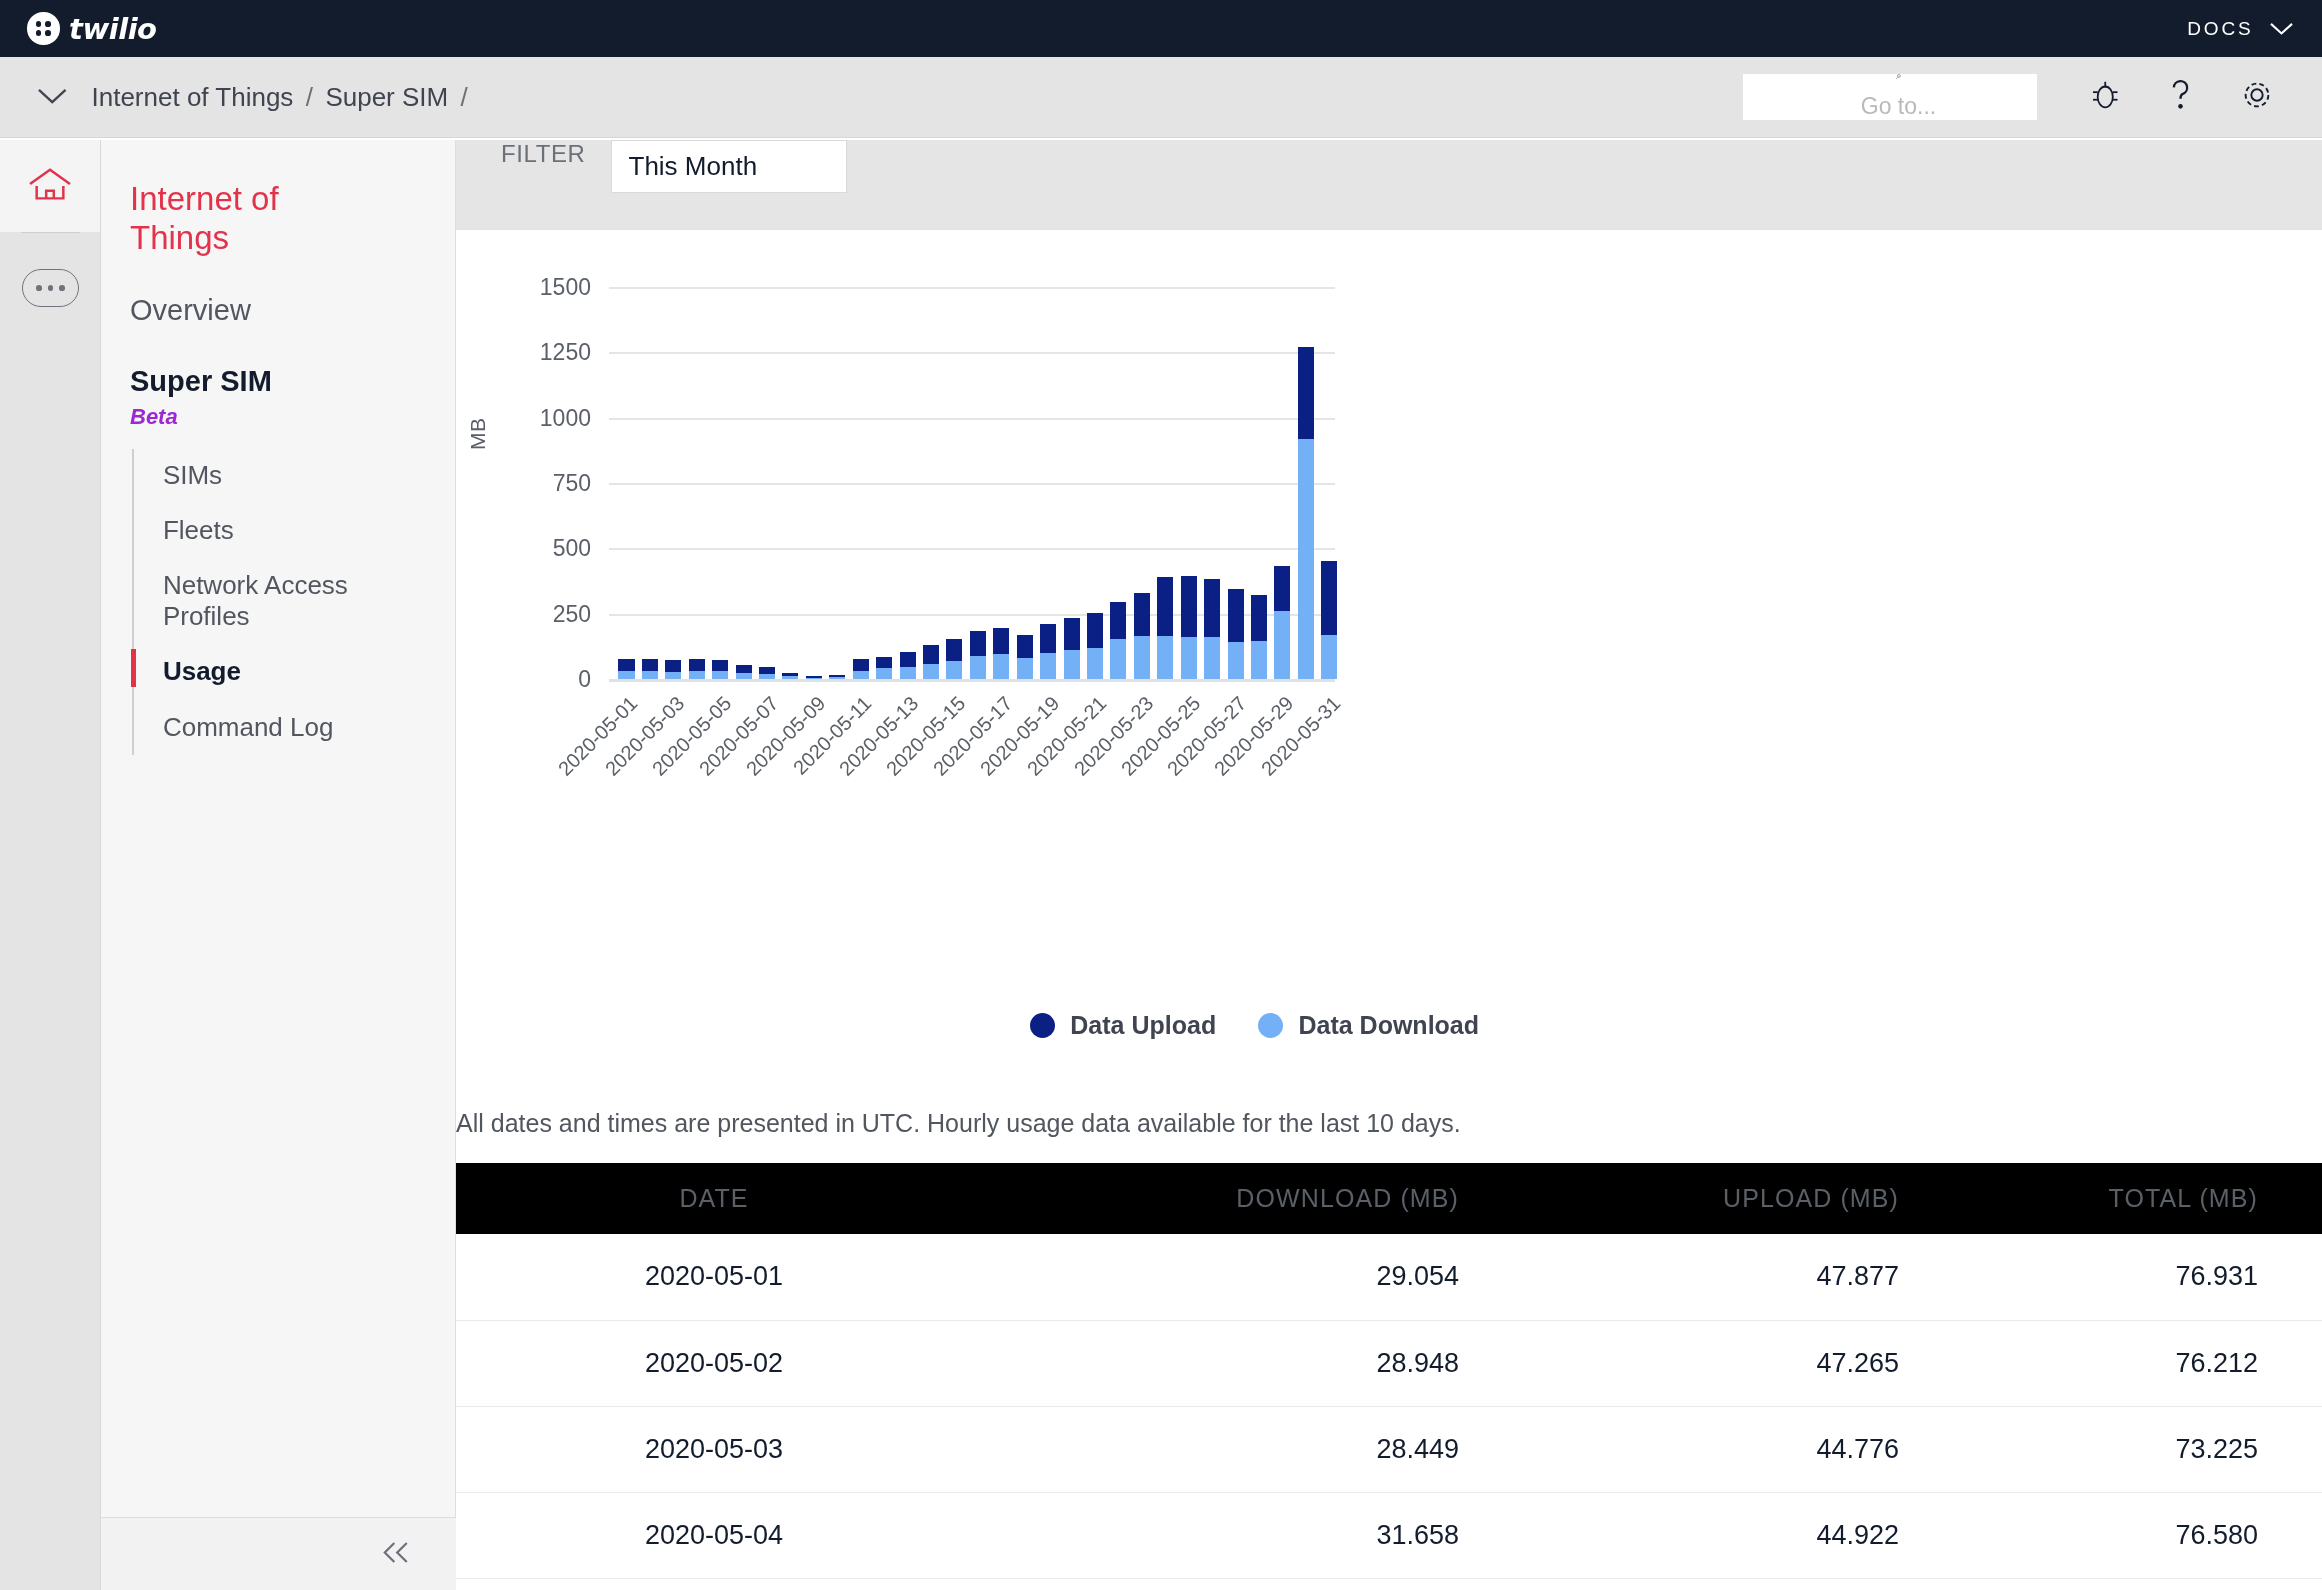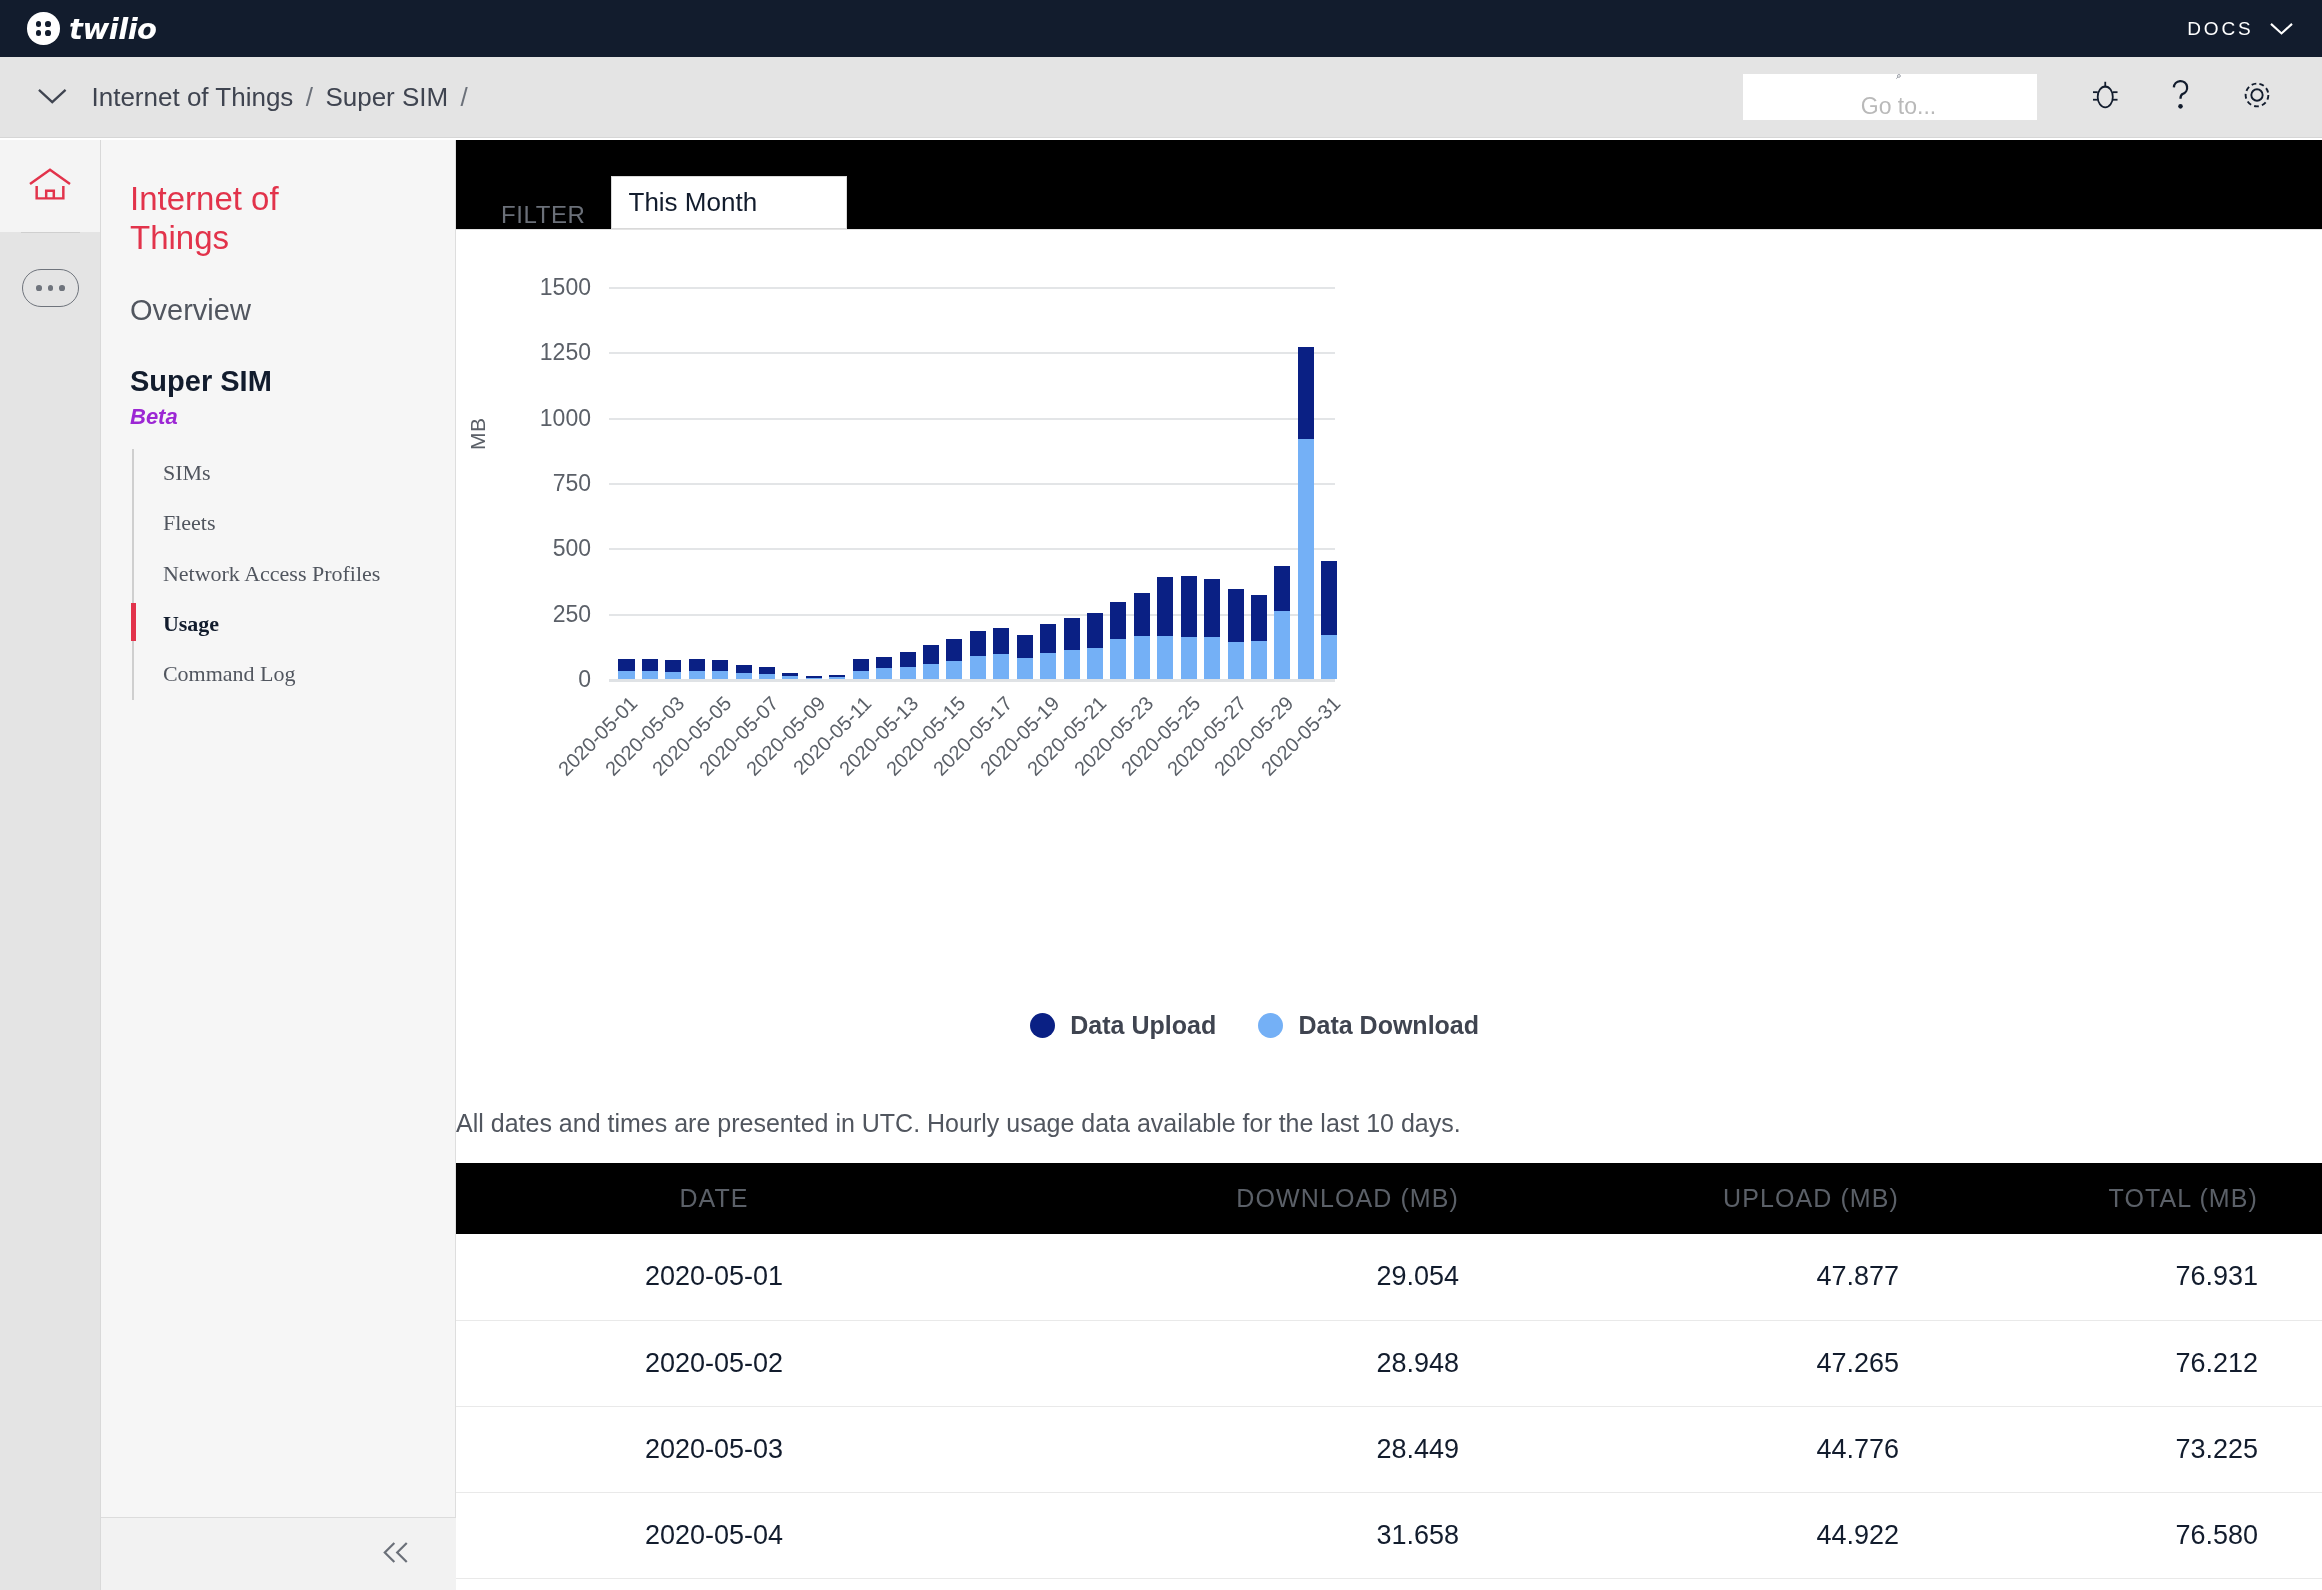--- a/index.html
+++ b/index.html
@@ -85,42 +85,41 @@
   }
   .sb-title {
     color: #e2334b; font-size: 33px; line-height: 1.18; font-weight: 400;
     width: 201px; margin-bottom: 36px;
   }
   .sb-overview { font-size: 29px; color: #51565f; margin-bottom: 38px; }
   .sb-group-title { font-size: 29px; font-weight: bold; color: #121c2d; }
   .sb-beta { font-size: 22px; font-style: italic; font-weight: bold; color: #9c27d4; margin-top: 5.7px; margin-bottom: 19px; }
   .sb-sub { border-left: 2.9px solid #cfcfcf; padding-left: 29px; margin-left: 1.9px; }
   .sb-item {
-    font-size: 22px; color: #51565f; padding: 11.5px 0 12.4px 0; position: relative;
+    font-size: 26px; color: #51565f; padding: 11.5px 0 12.4px 0; position: relative;
     line-height: 1.2;
-    font-family: Liberation Serif, serif;
   }
   .sb-item.active { color: #121c2d; font-weight: bold; }
   .sb-item.active::before {
     content: ""; position: absolute; left: -32px; top: 3.8px; width: 4.8px; height: 38px;
     background: #e2334b;
   }
   .sb-foot {
     position: absolute; left: 101px; top: 1517px; width: 355px; height: 74px;
     background: #f2f2f2; border-top: 1px solid #dcdcdc;
     display: flex; align-items: center; justify-content: flex-end; padding-right: 44px;
   }
 
   
   .main { position: absolute; left: 456px; top: 140px; width: 1867px; height: 1451px; background: #fff; }
 
   .filterbar {
-    position: relative; height: 90px; background: #000000;
+    position: relative; height: 90px; background: #e5e5e5;
     border-bottom: 1px solid #e4e4e4;
-    display: flex; align-items: flex-end;
+    display: flex; align-items: flex-start;
   }
   .filter-label { margin-left: 45px; font-size: 24px; color: #6b7079; letter-spacing: 0.6px; }
   .filter-select {
     margin-left: 25px; width: 236px; height: 53px; background: #fff;
     border: 1px solid #d9d9d9; display: flex; align-items: center; padding-left: 17px;
     font-size: 26px; color: #121c2d;
   }
   .csv-btn {
     position: absolute; right: 0; top: 0; height: 89px; width: 191px;
     border-left: 1px solid #e0e0e0;

